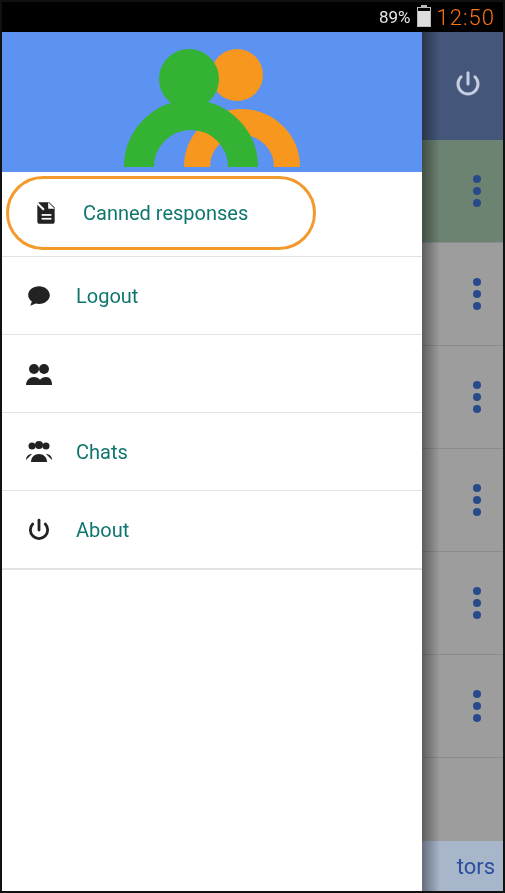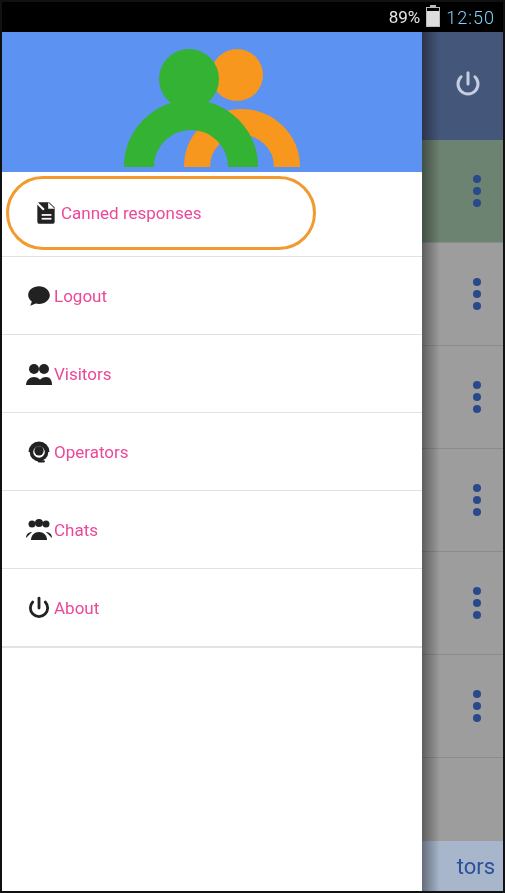--- a/index.html
+++ b/index.html
@@ -48,23 +48,23 @@
     height: 2px;
     background: #bbb;
   }
   .statusbar .battery .fill {
     position: absolute;
     bottom: 0; left: 0; right: 0;
     height: 85%;
     background: #ddd;
   }
   .statusbar .time {
-    font-size: 18px;
+    font-size: 22px;
     font-weight: 300;
-    color: #7dd3fc;
+    color: #f97316;
     letter-spacing: 1px;
   }
 
   
   .bglayer {
     position: absolute;
     top: 30px;
     right: 0;
     bottom: 0;
     width: 100%;
@@ -146,22 +146,23 @@
   }
   .drawer-header svg { display:block; }
 
   .menu-item {
     display:flex;
     align-items:center;
     height: 78px;
     padding: 0 22px;
     border-bottom: 1px solid #e2e2e2;
     box-sizing:border-box;
-    font-size: 17px;
-    color:#ec4899;
+    gap: 22px;
+    font-size: 20px;
+    color:#0f766e;
     cursor:pointer;
   }
   .menu-item .icon {
     width: 30px;
     display:flex;
     align-items:center;
     justify-content:center;
     color:#222;
   }
   .menu-item.highlight {
@@ -288,35 +289,22 @@
 
     <div class="menu-item">
       <span class="icon">
         <svg width="30" height="26" viewBox="0 0 30 24" fill="#222">
           <circle cx="10" cy="7" r="5"></circle>
           <circle cx="20" cy="7" r="5"></circle>
           <path d="M2 23c0-5 4-8 8-8s8 3 8 8"></path>
           <path d="M14 23c0-5 4-8 8-8s6 3 6 8"></path>
         </svg>
       </span>
-      <span>Visitors</span>
-    </div>
-
-    <div class="menu-item">
-      <span class="icon">
-        <svg width="28" height="28" viewBox="0 0 24 24" fill="#222">
-          <circle cx="12" cy="12" r="8"></circle>
-          <path d="M4 12a8 8 0 0 1 16 0" fill="none" stroke="#222" stroke-width="2"></path>
-          <circle cx="12" cy="12" r="5" fill="#fff"></circle>
-          <circle cx="12" cy="11" r="4" fill="#222"></circle>
-          <rect x="11" y="19" width="6" height="2" rx="1" fill="#222"></rect>
-        </svg>
-      </span>
-      <span>Operators</span>
-    </div>
+    </div>
+
 
     <div class="menu-item">
       <span class="icon">
         <svg width="30" height="24" viewBox="0 0 30 24" fill="#222">
           <circle cx="8" cy="6" r="3.5"></circle>
           <circle cx="15" cy="5" r="4"></circle>
           <circle cx="22" cy="6" r="3.5"></circle>
           <path d="M2 20c0-4 3-6 6-6"></path>
           <path d="M28 20c0-4-3-6-6-6"></path>
           <path d="M7 22c0-5 3.5-8 8-8s8 3 8 8"></path>

